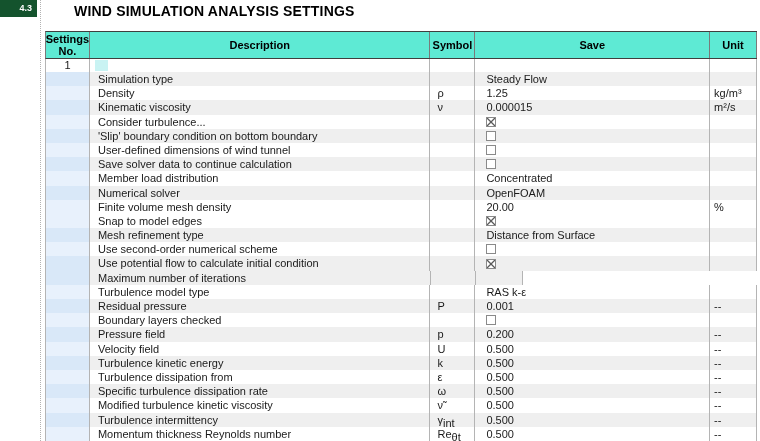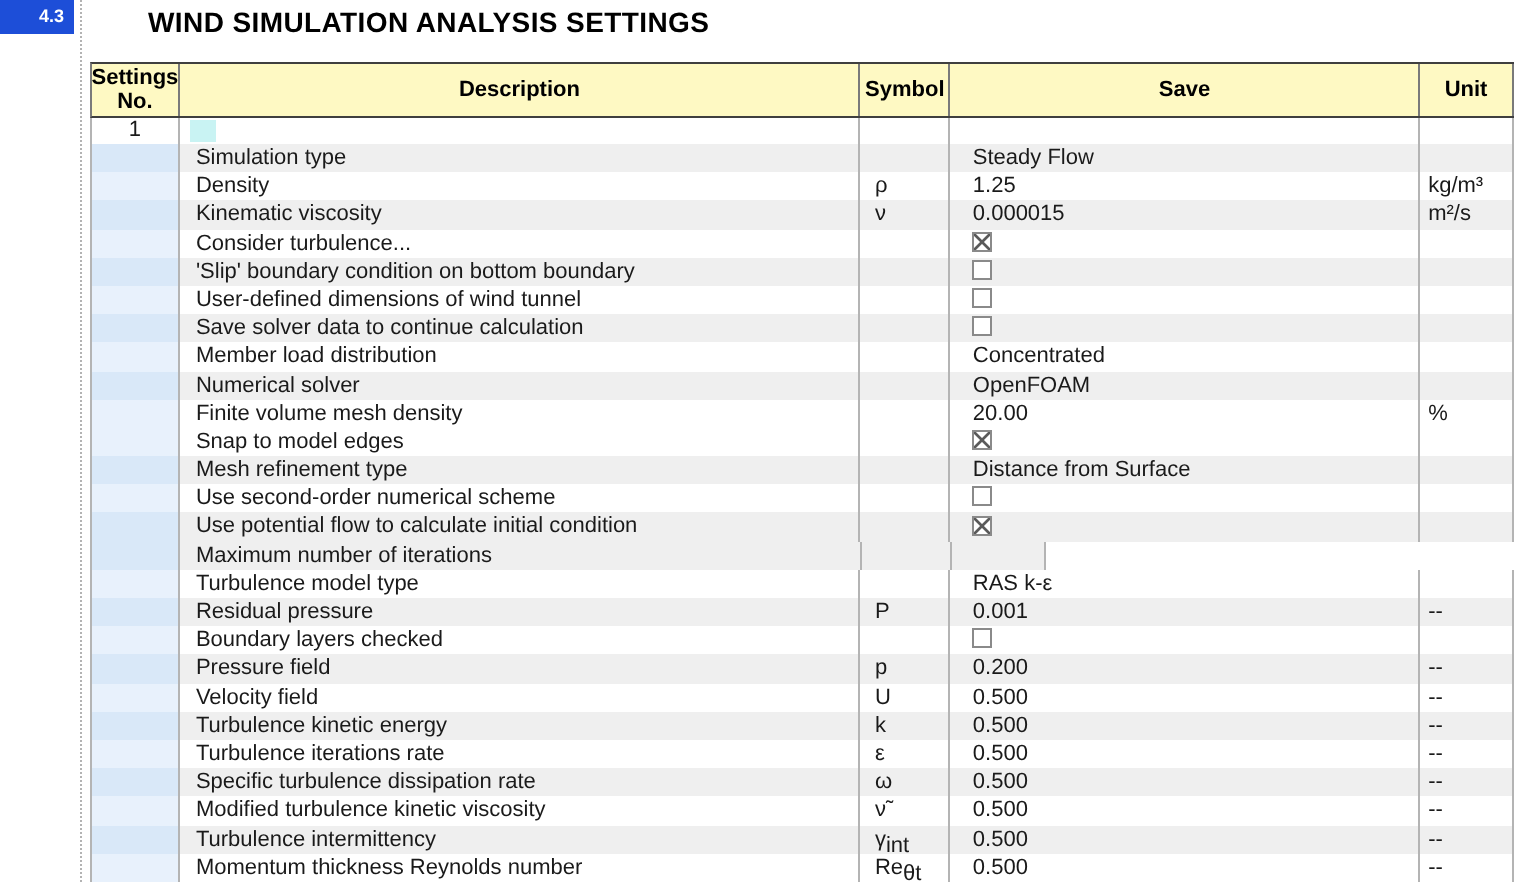--- a/index.html
+++ b/index.html
@@ -3,21 +3,21 @@
 <meta charset="utf-8">
 <style>
   html,body{margin:0;padding:0;}
   body{
     width:760px;height:441px;overflow:hidden;position:relative;
     background:#ffffff;font-family:"Liberation Sans",sans-serif;
     -webkit-font-smoothing:antialiased;
   }
   .badge{
     position:absolute;left:0;top:0;width:37px;height:17px;
-    background:#1d4ed8;color:#fff;font-size:9px;font-weight:bold;
+    background:#14532d;color:#fff;font-size:9px;font-weight:bold;
     text-align:right;line-height:17px;padding-right:5px;box-sizing:border-box;
   }
   .guide{
     position:absolute;left:40px;top:0;height:441px;width:0;
     border-left:1px dotted #b3b3b3;
   }
   .title{
     position:absolute;left:58px;top:3px;font-size:14px;font-weight:bold;
     color:#000;letter-spacing:0.2px;white-space:nowrap;margin-left:16px;
   }
@@ -26,21 +26,21 @@
     font-size:11px;color:#1a1a1a;
   }
   .cell{box-sizing:border-box;white-space:nowrap;overflow:hidden;}
   .c-no{width:44px;}
   .c-desc{width:341px;padding-left:8px;}
   .c-sym{width:45px;padding-left:7px;}
   .c-val{width:235px;padding-left:11px;}
   .c-unit{width:47px;padding-left:4px;}
   
   .thead{
-    display:flex;height:28px;background:#fef9c3;font-weight:bold;color:#000;
+    display:flex;height:28px;background:#5eead4;font-weight:bold;color:#000;
     border-top:1px solid #3f3f3f;border-bottom:1px solid #3f3f3f;box-sizing:border-box;
     border-left:1px solid #7a7a7a;
   }
   .thead .cell{
     display:flex;align-items:center;justify-content:center;text-align:center;
     line-height:12px;padding:0;border-right:1px solid #7a7a7a;
   }
   
   .row1{display:flex;height:13px;background:#fff;border-left:1px solid #b4b4b4;}
   .row1 .cell{border-right:1px solid #b4b4b4;height:13px;line-height:13px;}
@@ -259,21 +259,21 @@
   <div class="trow shade">
     <div class="cell c-no"></div>
     <div class="cell c-desc">Turbulence kinetic energy</div>
     <div class="cell c-sym"><span class="base">k</span><sub class="sb"></sub></div>
     <div class="cell c-val"><span>0.500</span></div>
     <div class="cell c-unit">--</div>
   </div>
 
   <div class="trow plain">
     <div class="cell c-no"></div>
-    <div class="cell c-desc">Turbulence iterations rate</div>
+    <div class="cell c-desc">Turbulence dissipation from</div>
     <div class="cell c-sym"><span class="base">ε</span><sub class="sb"></sub></div>
     <div class="cell c-val"><span>0.500</span></div>
     <div class="cell c-unit">--</div>
   </div>
 
   <div class="trow shade">
     <div class="cell c-no"></div>
     <div class="cell c-desc">Specific turbulence dissipation rate</div>
     <div class="cell c-sym"><span class="base">ω</span><sub class="sb"></sub></div>
     <div class="cell c-val"><span>0.500</span></div>

